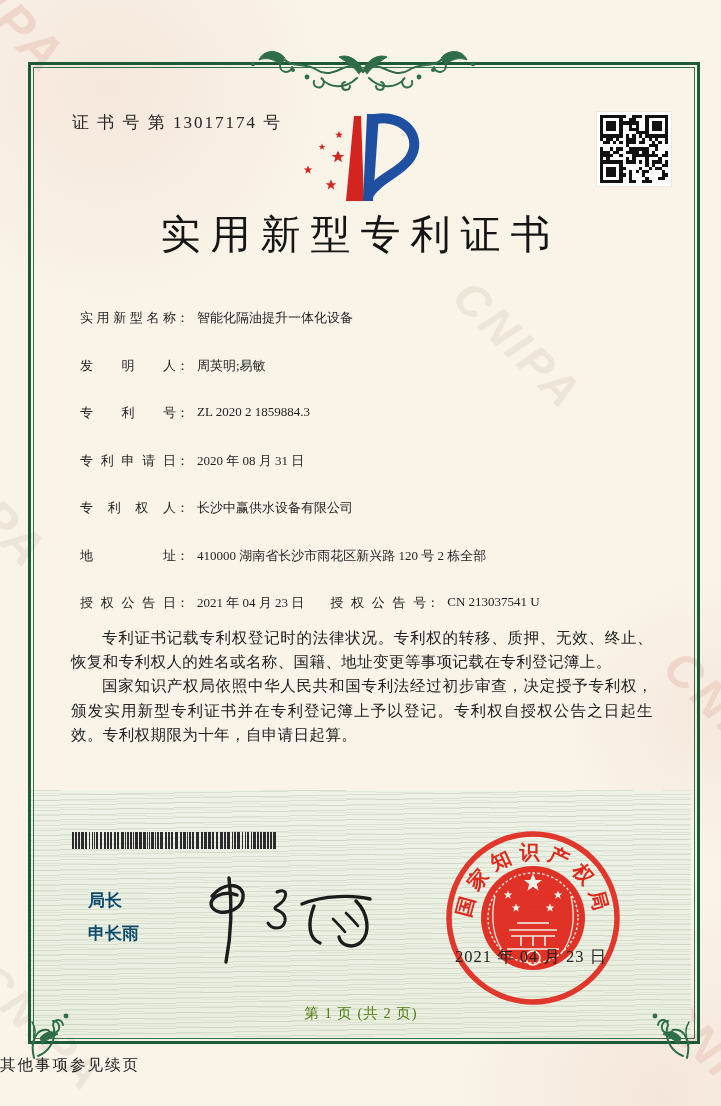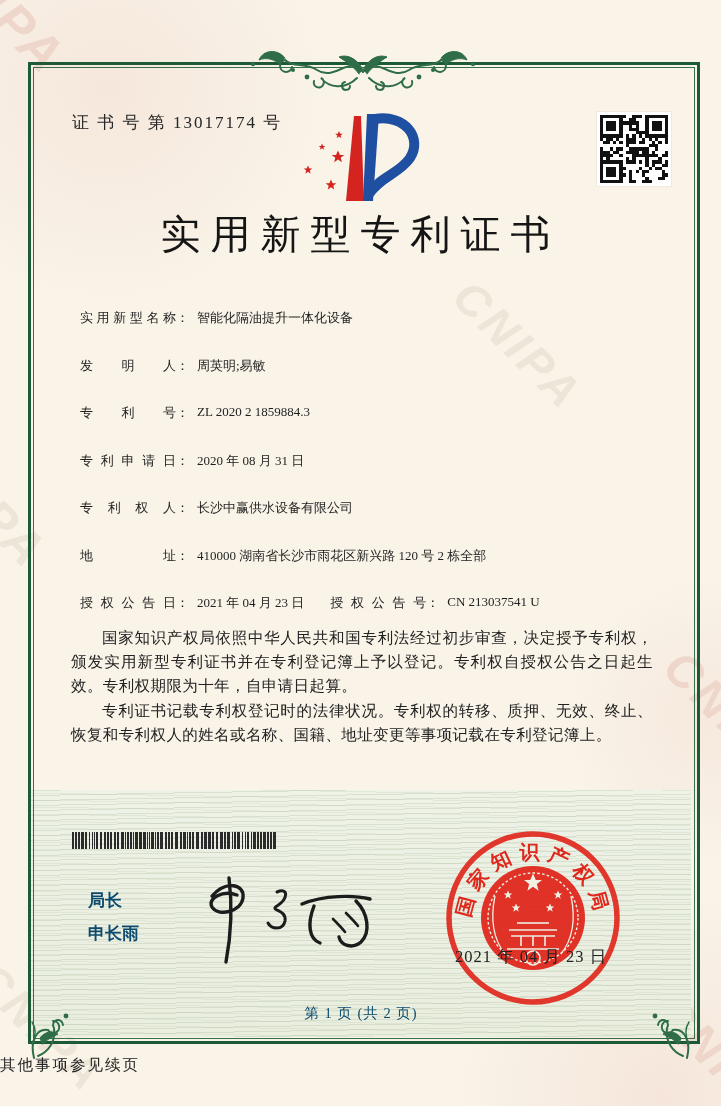--- a/index.html
+++ b/index.html
@@ -46,21 +46,21 @@
   .director{position:absolute;left:88px;top:884px;
             font-family:"Liberation Sans","DejaVu Sans",sans-serif;
             font-weight:600;font-size:17px;color:#0c4a6e;line-height:33px;}
   .sig{position:absolute;left:198px;top:872px;}
 
   .seal{position:absolute;left:445px;top:830px;}
   .sealdate{position:absolute;left:455px;top:946px;width:170px;font-size:16.5px;
             letter-spacing:1px;color:#222;z-index:5;}
 
   .pagefoot{position:absolute;left:28px;top:1004px;width:666px;text-align:center;
-            font-size:14.5px;color:#0c4a6e;letter-spacing:1px;}
+            font-size:14.5px;color:#4d7c0f;letter-spacing:1px;}
   .contnote{position:absolute;left:0;top:1055px;width:721px;
             font-size:15.5px;letter-spacing:2px;color:#222;}
 
   .barcode{position:absolute;left:72px;top:832px;}
   .qr{position:absolute;left:597px;top:112px;width:68px;height:68px;background:#fff;
       padding:3px;box-shadow:0 0 0 1px rgba(0,0,0,.04);}
   .logo{position:absolute;left:295px;top:106px;}
   .toporn{position:absolute;left:241px;top:36px;}
   .corner{position:absolute;}
 </style>
@@ -405,22 +405,22 @@
     <span class="flabel">授权公告日</span>
       <span class="fcolon">：</span>
     <span>2021 年 04 月 23 日</span>
     <span class="flabel grant-gap">授权公告号</span>
       <span class="fcolon">：</span>
     <span>CN 213037541 U</span>
   </div>
 </div>
 
 <div class="paras">
+  <p>专利证书记载专利权登记时的法律状况。专利权的转移、质押、无效、终止、恢复和专利权人的姓名或名称、国籍、地址变更等事项记载在专利登记簿上。</p>
   <p>国家知识产权局依照中华人民共和国专利法经过初步审查，决定授予专利权，颁发实用新型专利证书并在专利登记簿上予以登记。专利权自授权公告之日起生效。专利权期限为十年，自申请日起算。</p>
-  <p>专利证书记载专利权登记时的法律状况。专利权的转移、质押、无效、终止、恢复和专利权人的姓名或名称、国籍、地址变更等事项记载在专利登记簿上。</p>
 </div>
 
 <svg id="barcode" class="barcode" width="205" height="17">
     <rect x="0" y="0" width="2" height="17" fill="#2b2b2b"></rect>
     <rect x="3" y="0" width="2" height="17" fill="#2b2b2b"></rect>
     <rect x="6" y="0" width="2" height="17" fill="#2b2b2b"></rect>
     <rect x="9" y="0" width="3" height="17" fill="#2b2b2b"></rect>
     <rect x="13" y="0" width="2" height="17" fill="#2b2b2b"></rect>
     <rect x="17" y="0" width="1" height="17" fill="#2b2b2b"></rect>
     <rect x="20" y="0" width="1" height="17" fill="#2b2b2b"></rect>

